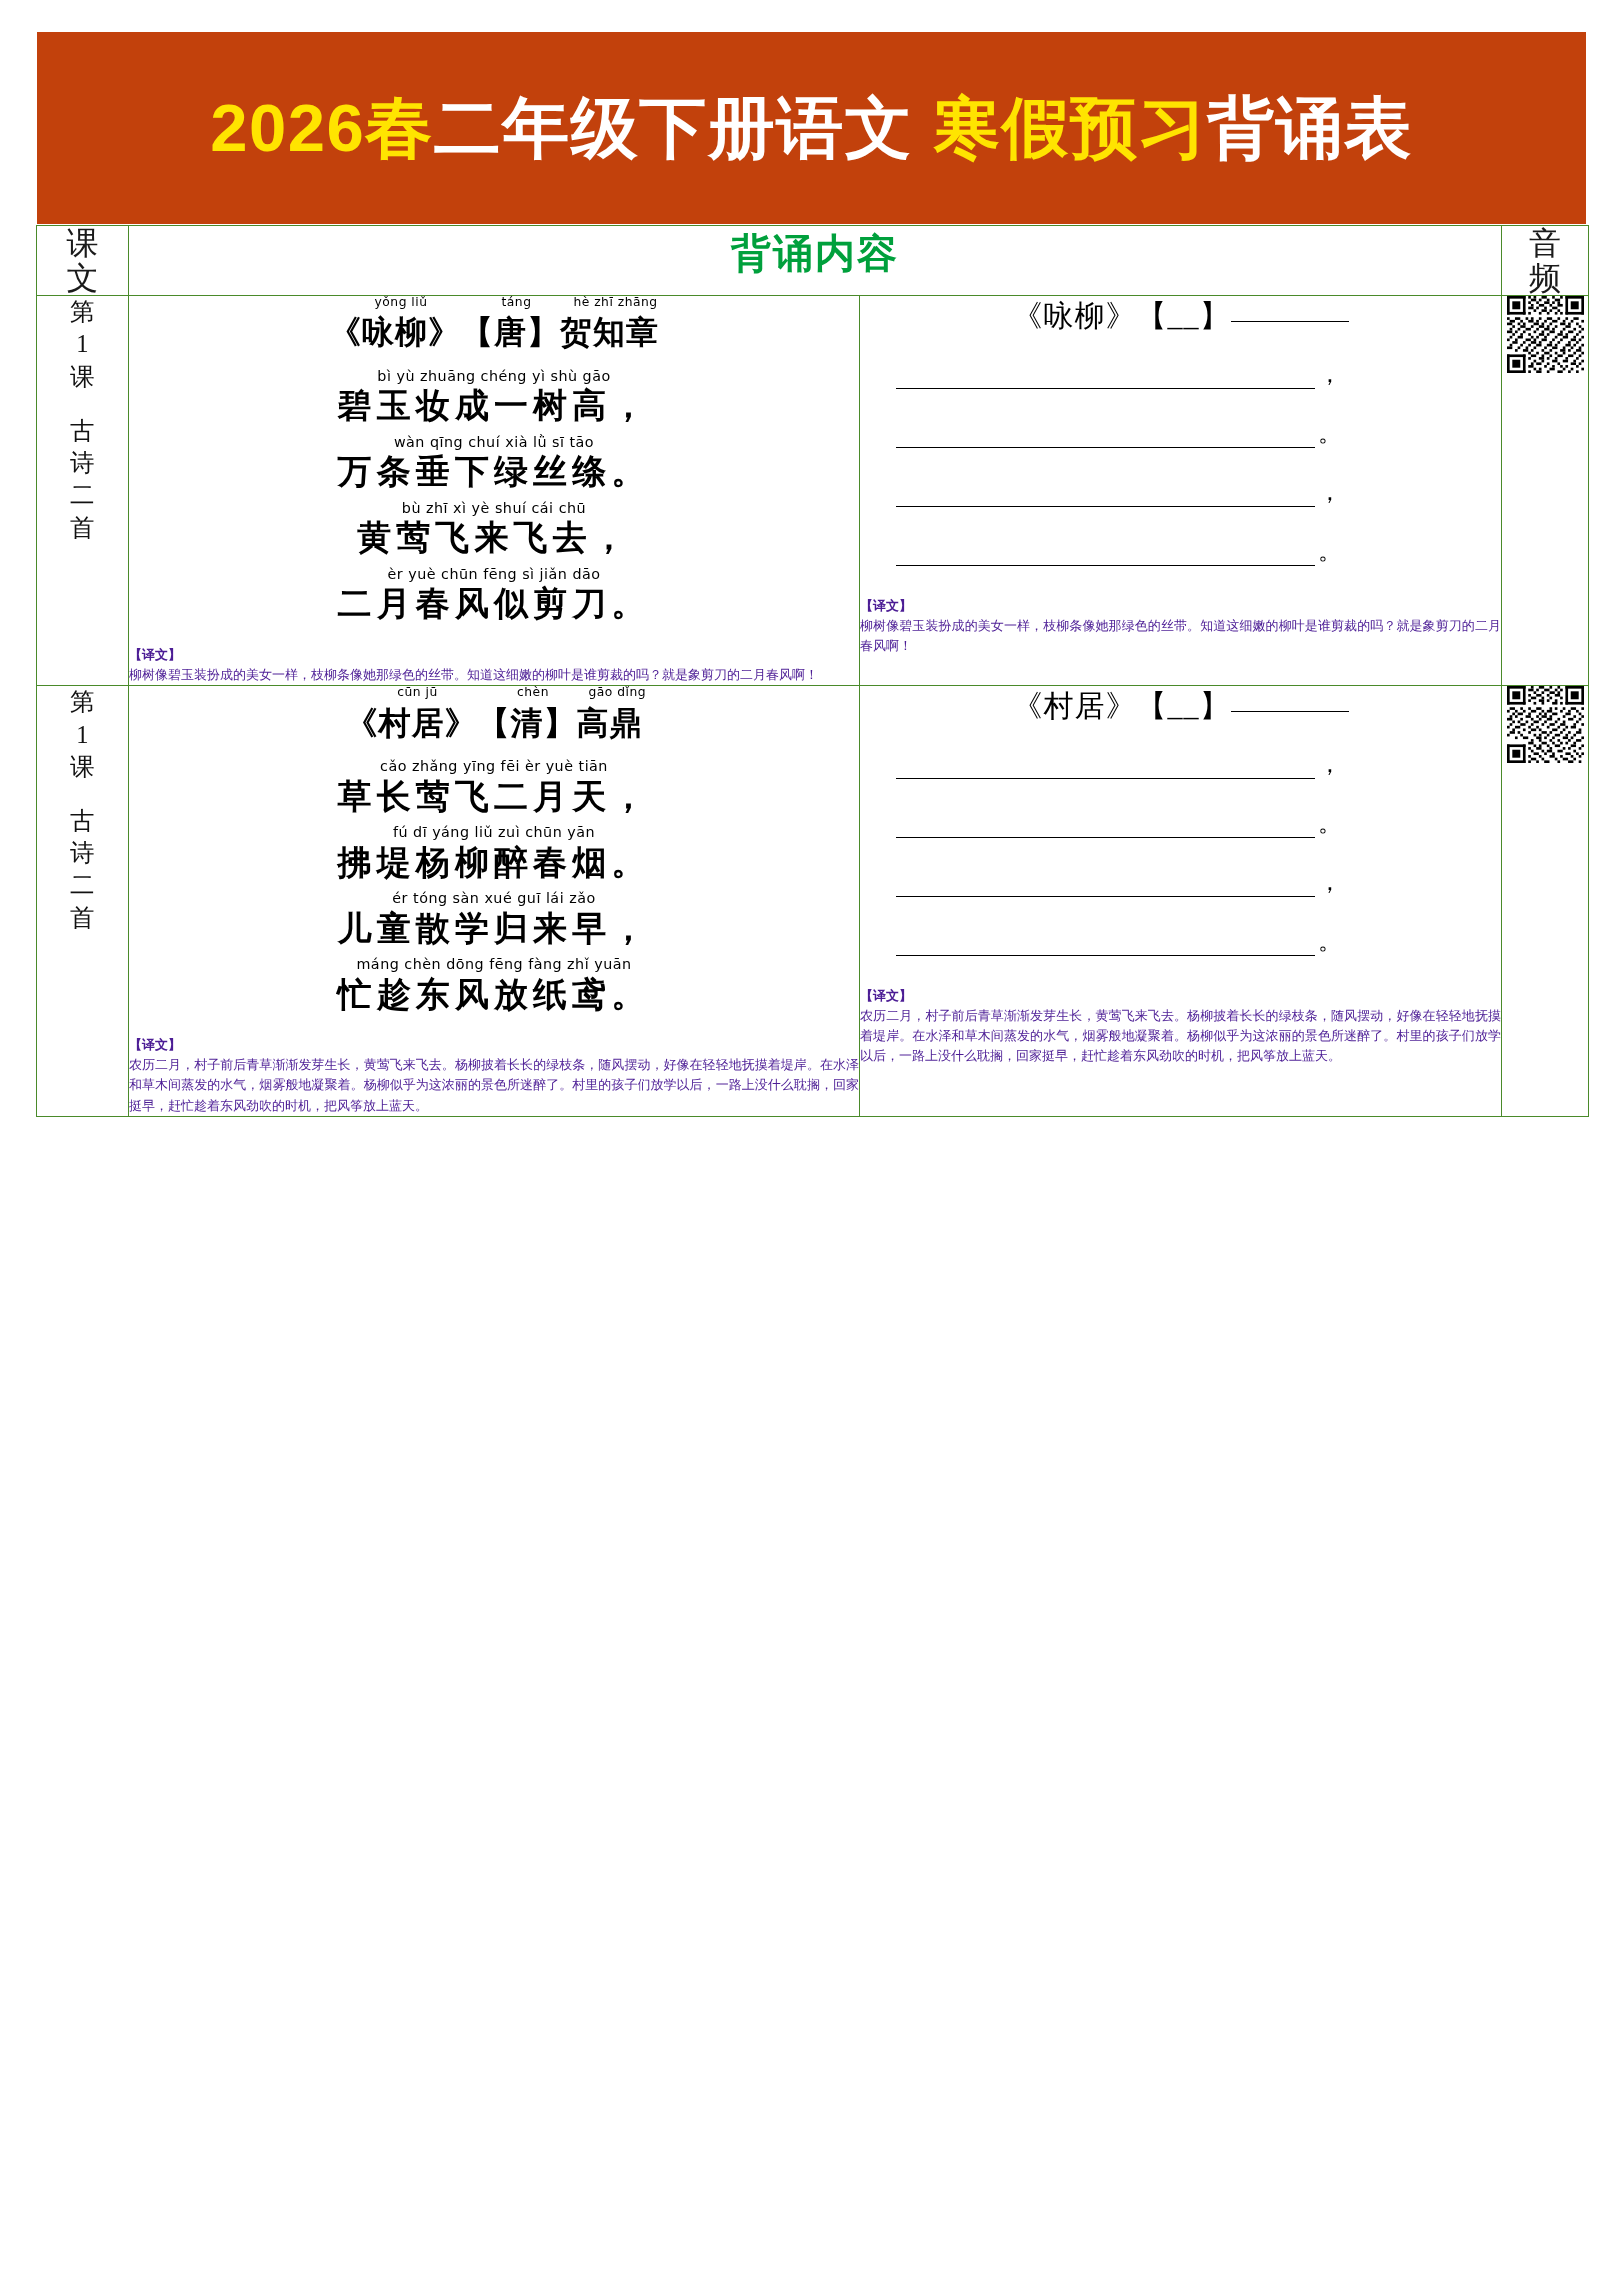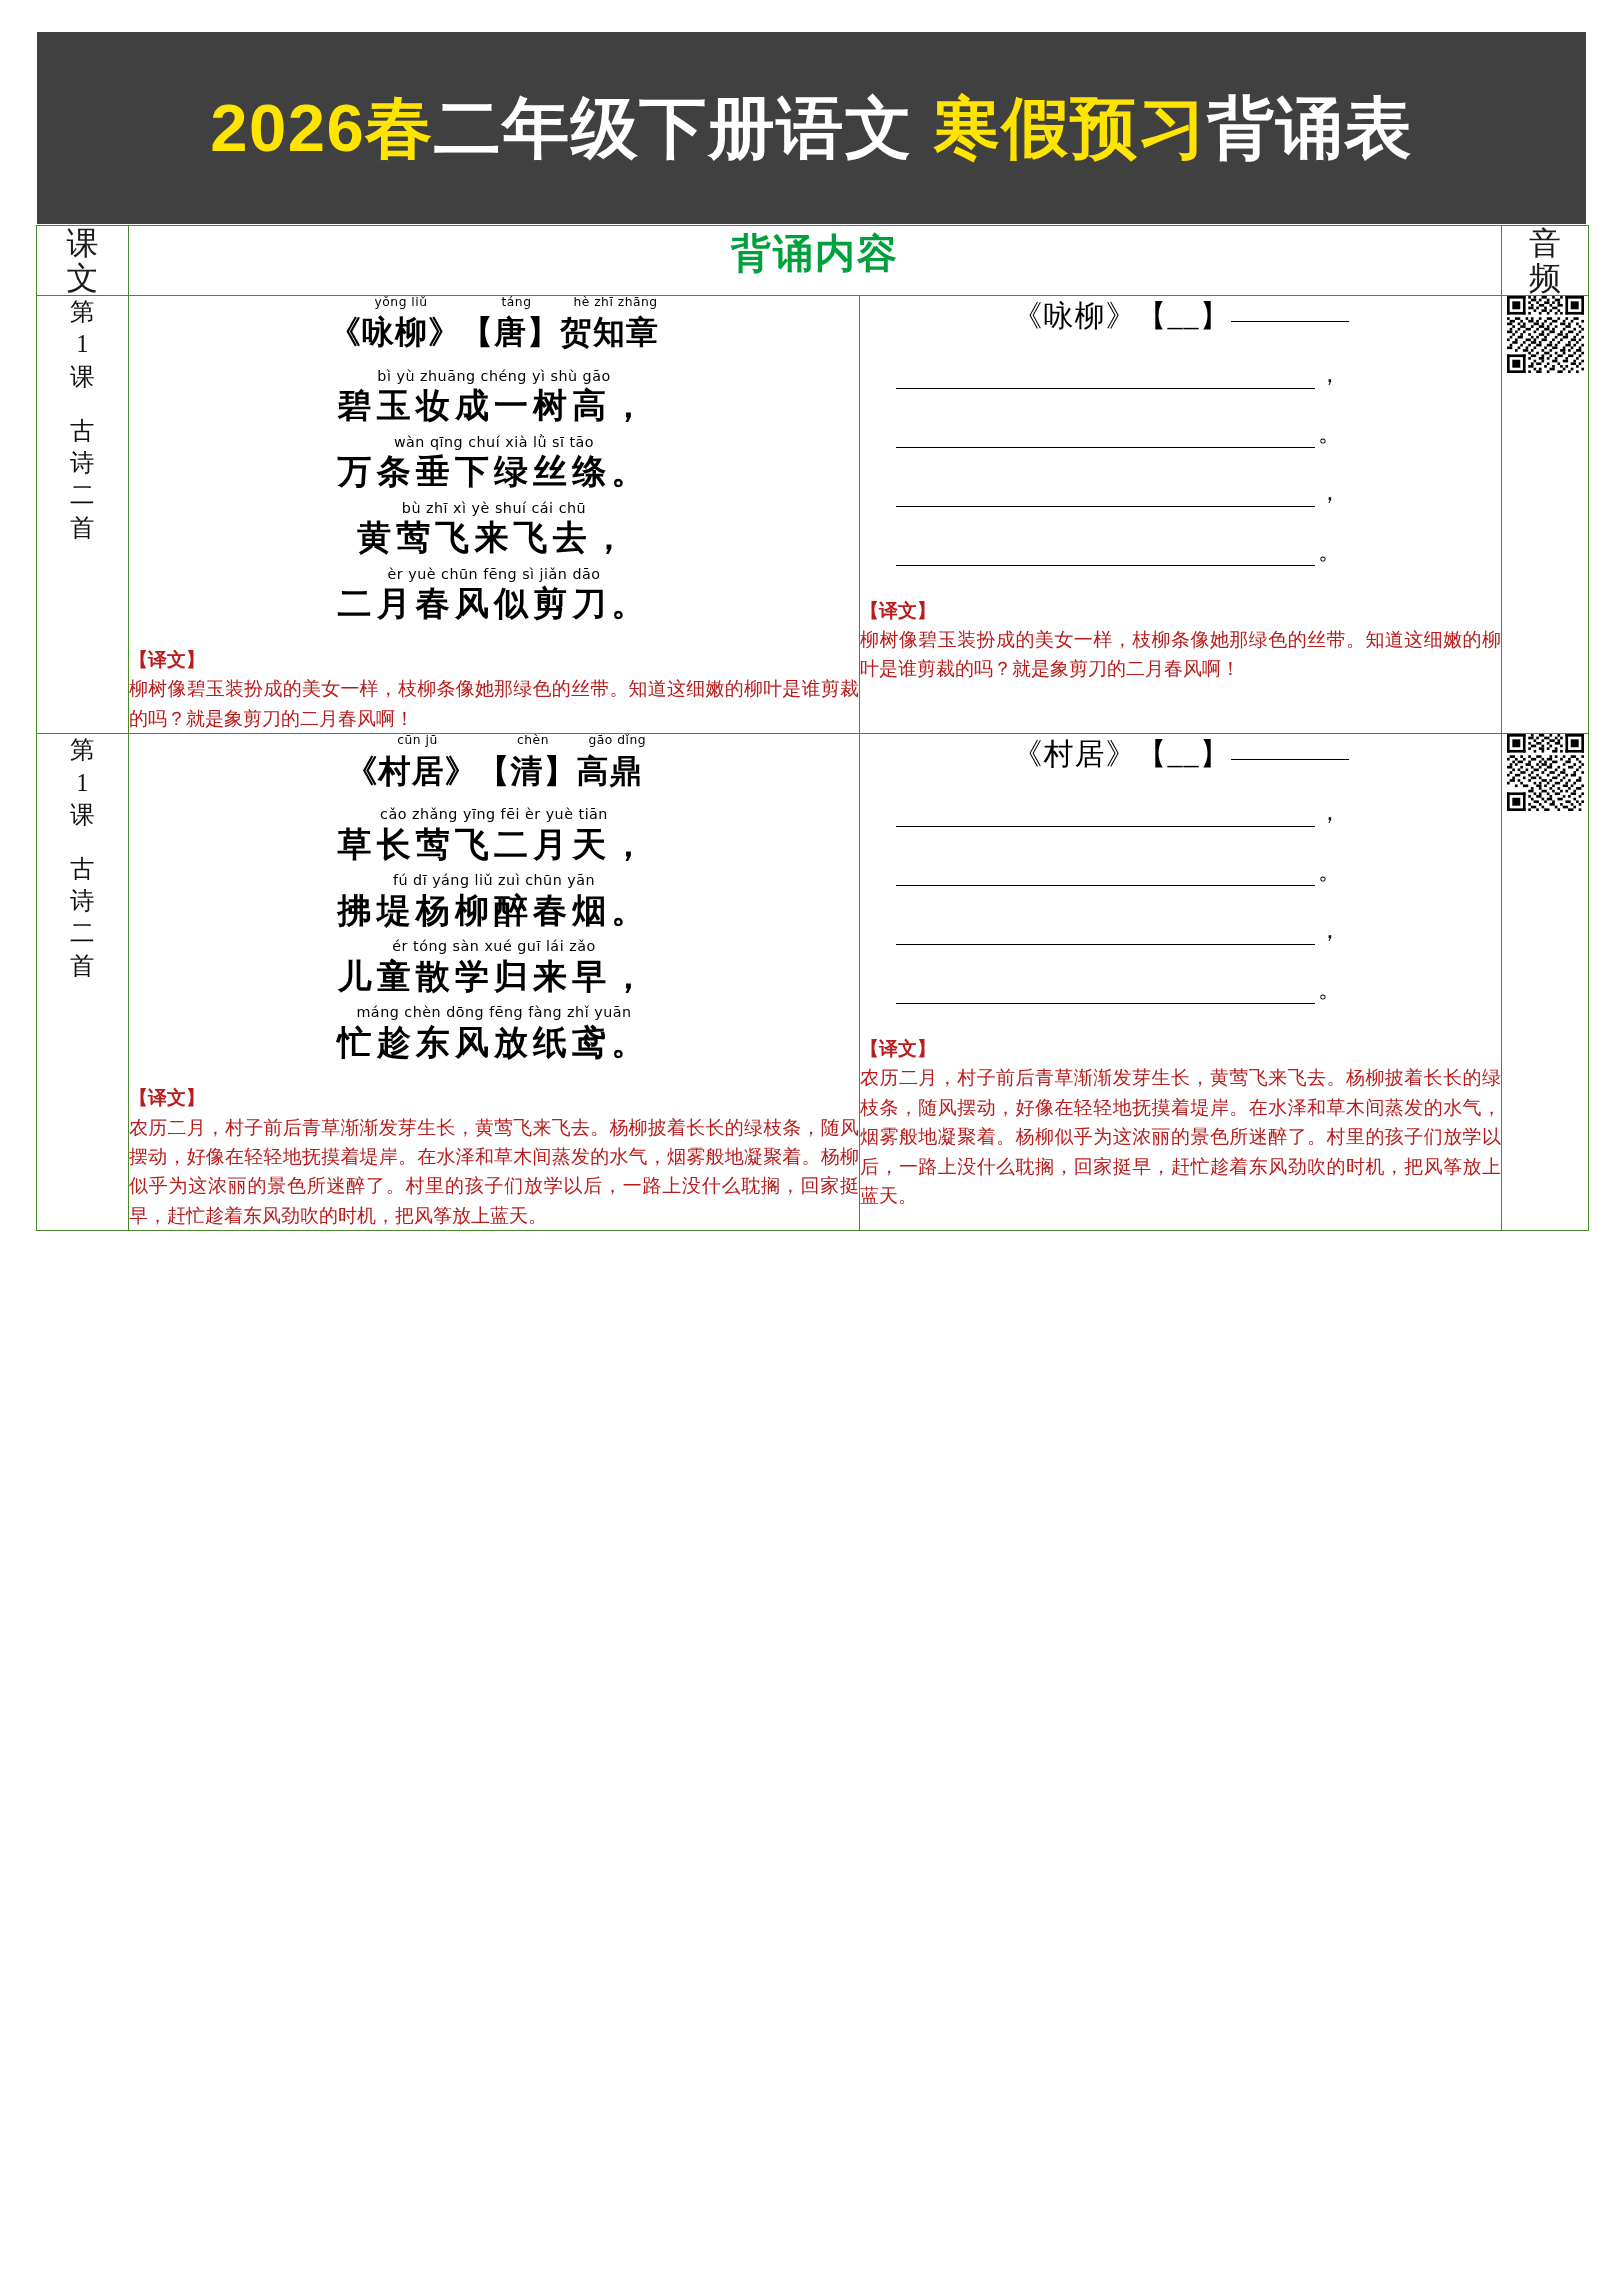--- a/index.html
+++ b/index.html
@@ -17,21 +17,21 @@
     position: relative;
     width: 1623px;
     height: 2295px;
     box-sizing: border-box;
     padding: 31px 36px 0 36px;
   }
 
   
   .banner {
     height: 194px;
-    background: #404040;
+    background: #c2410c;
     border: 1.5px solid #ffffff;
     display: flex;
     align-items: center;
     justify-content: center;
     box-sizing: border-box;
   }
   .banner-title {
     font-family: "Liberation Sans", sans-serif;
     font-weight: bold;
     font-size: 67px;
@@ -141,22 +141,22 @@
     font-weight: bold;
     font-family: "Liberation Serif", serif;
     letter-spacing: 5.1px;
     line-height: 1.18;
     color: #000;
     white-space: nowrap;
   }
 
   
   .trans {
-    color: #b91c1c;
-    font-size: 19px;
+    color: #4c1d95;
+    font-size: 13px;
     line-height: 1.55;
     font-family: "Liberation Serif", serif;
     text-align: justify;
   }
   .trans .label { font-weight: bold; display: block; }
   .trans-left { margin-top: 20.4px; }
   .trans-right { margin-top: 13.3px; }
 
   
   .ans-cell { padding: 17.4px 20.4px 14.3px 17.4px; }

